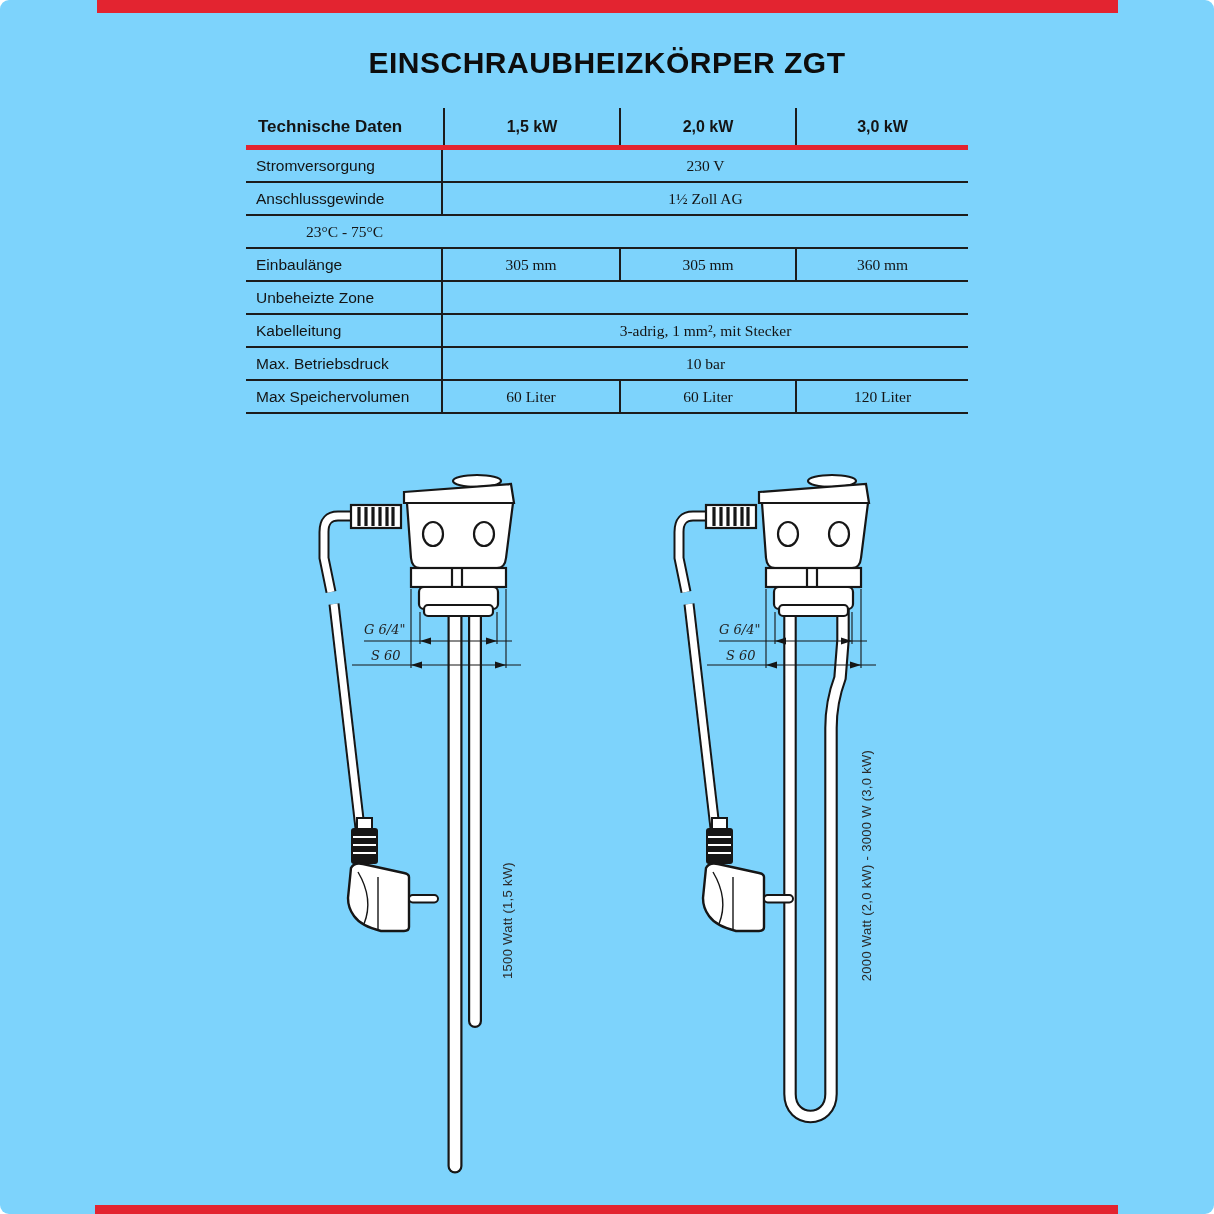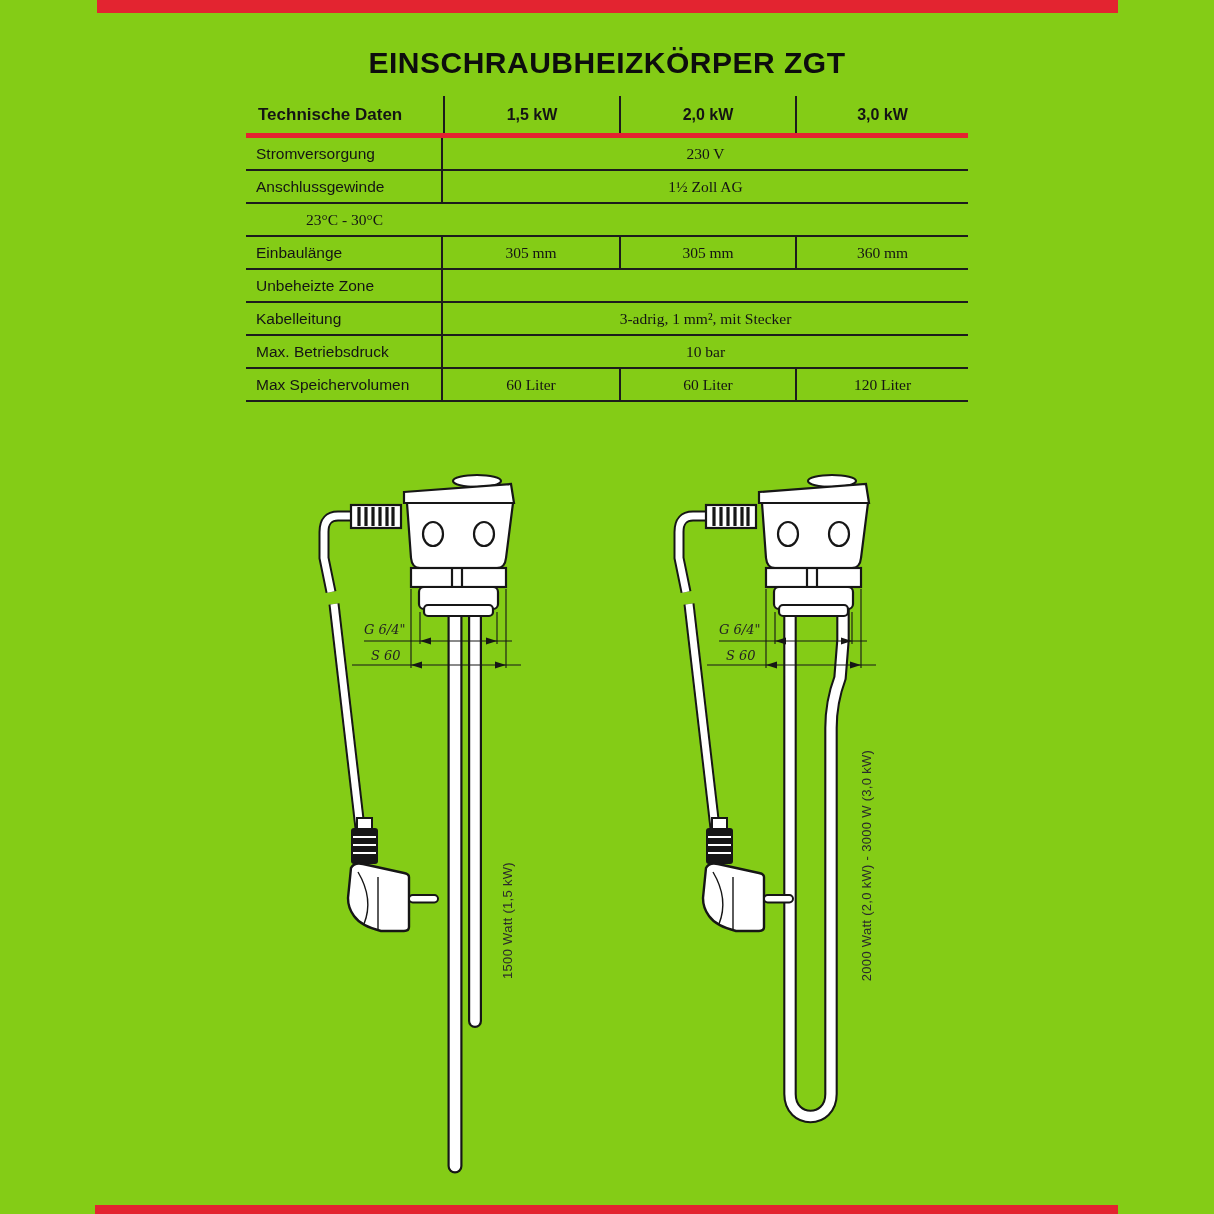--- a/index.html
+++ b/index.html
@@ -1,24 +1,24 @@
 <!DOCTYPE html>
 <html><head>
 <meta charset="utf-8">
 <style>
   html,body{margin:0;padding:0;background:#fff;}
-  .page{position:relative;width:1214px;height:1214px;background:#84cc16;overflow:hidden;
-        font-family:"Liberation Sans",sans-serif;color:#141414;}
+  .page{position:relative;width:1214px;height:1214px;background:#7dd3fc;overflow:hidden;
+        font-family:"Liberation Sans",sans-serif;color:#141414;border-radius:9px;}
   .red-bar{position:absolute;background:#e32430;}
   .red-bar.top{left:97px;top:0;width:1021px;height:13px;}
   .red-bar.bottom{left:95px;bottom:0;width:1023px;height:9px;}
   .title{position:absolute;left:0;top:46px;width:100%;text-align:center;
          font-size:30px;font-weight:bold;letter-spacing:.5px;color:#0d0d0d;}
   
-  .dtable{position:absolute;left:246px;top:96px;width:722px;}
+  .dtable{position:absolute;left:246px;top:108px;width:722px;}
   .thead{display:grid;grid-template-columns:197px 176px 176px 173px;height:37px;
          border-bottom:5px solid #e32430;}
   .th{display:flex;align-items:center;justify-content:center;font-weight:bold;font-size:16px;}
   .th.first{justify-content:flex-start;padding-left:12px;font-size:17px;}
   .th.div{border-left:2px solid #1c1c1c;}
   .trow{display:grid;grid-template-columns:197px 525px;height:31px;
         border-bottom:2px solid #1c1c1c;font-size:15.5px;text-align:center;}
   .trow.cols{grid-template-columns:197px 176px 176px 173px;}
   .tlabel{display:flex;align-items:center;padding-left:10px;border-right:2px solid #1c1c1c;}
   .tval{display:flex;align-items:center;justify-content:center;font-family:Liberation Serif, serif;}
@@ -52,21 +52,21 @@
 
     <div class="trow">
       <div class="tlabel">Stromversorgung</div>
       <div class="tval">230 V</div>
     </div>
     <div class="trow">
       <div class="tlabel">Anschlussgewinde</div>
       <div class="tval">1½ Zoll AG</div>
     </div>
     <div class="trow">
-      <div class="tval">23°C - 30°C</div>
+      <div class="tval">23°C - 75°C</div>
     </div>
     <div class="trow cols">
       <div class="tlabel">Einbaulänge</div>
       <div class="tval">305 mm</div>
       <div class="tval">305 mm</div>
       <div class="tval">360 mm</div>
     </div>
     <div class="trow">
       <div class="tlabel">Unbeheizte Zone</div>
     </div>

